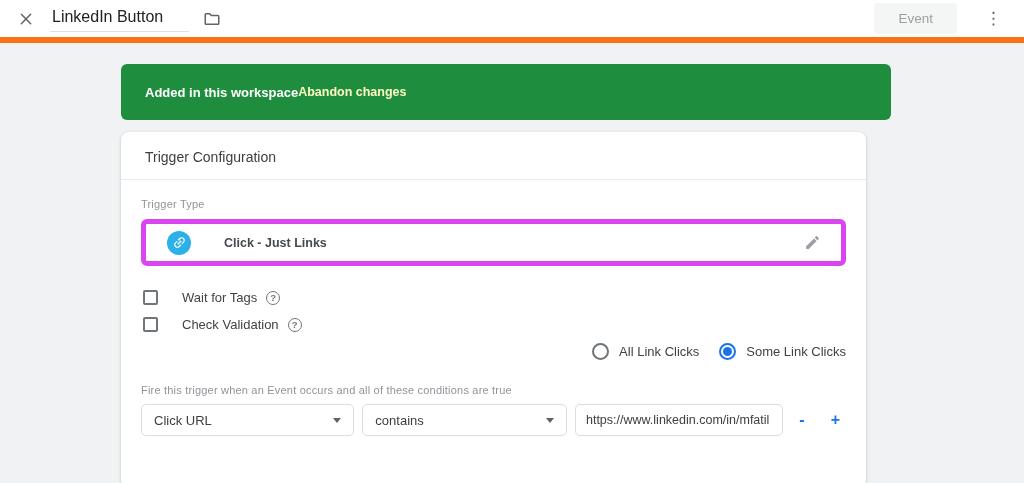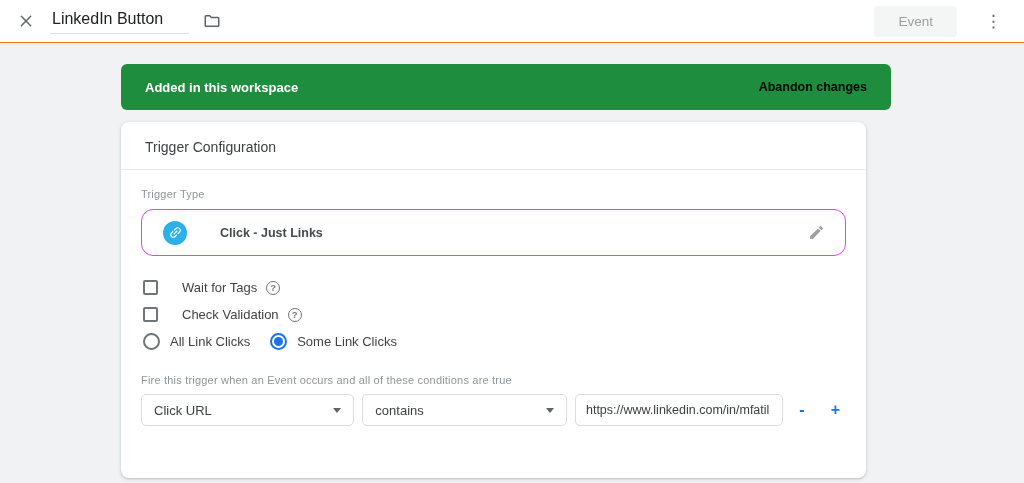--- a/index.html
+++ b/index.html
@@ -6,21 +6,21 @@
   html,body { width:1024px; height:483px; }
   body {
     font-family:"Liberation Sans", sans-serif;
     background:#f0f2f3;
     color:#3c4043;
     overflow:hidden;
   }
 
   
   .topbar {
-    height:43px; background:#fff; border-bottom:1px solid #f97316;
+    height:43px; background:#fff; border-bottom:6px solid #f97316;
     display:flex; align-items:center; padding:0 16px 0 12px;
   }
   .icon-btn {
     background:none; border:none; cursor:pointer; display:flex;
     align-items:center; justify-content:center; padding:6px; color:#5f6368;
   }
   .title-wrap {
     margin-left:10px; border-bottom:1px solid #e0e0e0;
     padding:2px 26px 5px 2px;
   }
@@ -29,28 +29,28 @@
   .topbar-spacer { flex:1; }
   .save-btn {
     background:#f4f5f5; color:#9e9e9e; border:none; border-radius:4px;
     font-family:inherit; font-size:13.5px; padding:8px 24px; cursor:default;
     margin-right:22px;
   }
   .kebab { font-size:17px; letter-spacing:0; color:#5f6368; line-height:1; }
 
   
   .banner {
-    width:770px; height:46px; margin:21px 0 0 121px;
+    width:770px; height:56px; margin:21px 0 0 121px;
     background:#1e8e3e; border-radius:6px; color:#fff;
-    display:flex; align-items:center; justify-content:space-between;
+    display:flex; align-items:center; 
     padding:0 24px;
   }
   .banner-msg { font-size:13px; font-weight:bold; }
   .banner-action {
-    font-size:12.5px; font-weight:bold; color:#000000; background:none;
+    font-size:12.5px; font-weight:bold; color:#fef9c3; background:none;
     border:none; font-family:inherit; cursor:pointer; padding:6px 0;
   }
 
   
   .card {
     width:745px; height:356px; margin:12px 0 0 121px; background:#fff;
     border-radius:8px; box-shadow:0 1px 2px rgba(60,64,67,.2), 0 1px 4px rgba(60,64,67,.12);
     overflow:hidden;
   }
   .card-header {
@@ -58,21 +58,21 @@
     border-bottom:1px solid #e8eaed;
   }
   .card-body { padding:18px 20px 0; }
 
   .field-label {
     font-size:11px; color:#8f9499; letter-spacing:.2px;
   }
 
   
   .trigger-box {
-    margin-top:9px; height:47px; border:1px solid #d946ef; border-radius:12px;
+    margin-top:9px; height:47px; border:5px solid #d946ef; border-radius:6px;
     display:flex; align-items:center; padding:0 16px; cursor:pointer;
   }
   .trigger-icon {
     width:24px; height:24px; border-radius:50%; background:#2cb0e8;
     display:flex; align-items:center; justify-content:center; margin-left:5px;
     flex:0 0 auto;
   }
   .trigger-icon svg { transform:rotate(-45deg); }
   .trigger-name { margin-left:33px; font-size:12.5px; font-weight:bold; color:#454a4e; }
   .edit-btn { margin-left:auto; padding:4px; }
@@ -86,21 +86,21 @@
   }
   .check-label { margin-left:24px; font-size:13px; color:#424242; }
   .help-icon {
     margin-left:9px; width:14px; height:14px; border:1.4px solid #757575;
     border-radius:50%; color:#757575; font-size:9.5px; font-weight:bold;
     display:flex; align-items:center; justify-content:center; cursor:pointer;
   }
 
   
   .fires-label { margin-top:23px; }
-  .radio-row { display:flex; align-items:center; margin:11px 0 0 2px; }
+  .radio-row { display:flex; align-items:center; margin:11px 0 0 2px;justify-content:flex-end; }
   .radio-opt { display:flex; align-items:center; cursor:pointer; }
   .radio-opt + .radio-opt { margin-left:20px; }
   .radio-outer {
     width:17px; height:17px; border-radius:50%; border:2px solid #6f7479;
     display:flex; align-items:center; justify-content:center; background:#fff;
     flex:0 0 auto;
   }
   .radio-opt.selected .radio-outer { border-color:#1a73e8; }
   .radio-dot { width:9px; height:9px; border-radius:50%; background:transparent; }
   .radio-opt.selected .radio-dot { background:#1a73e8; }

